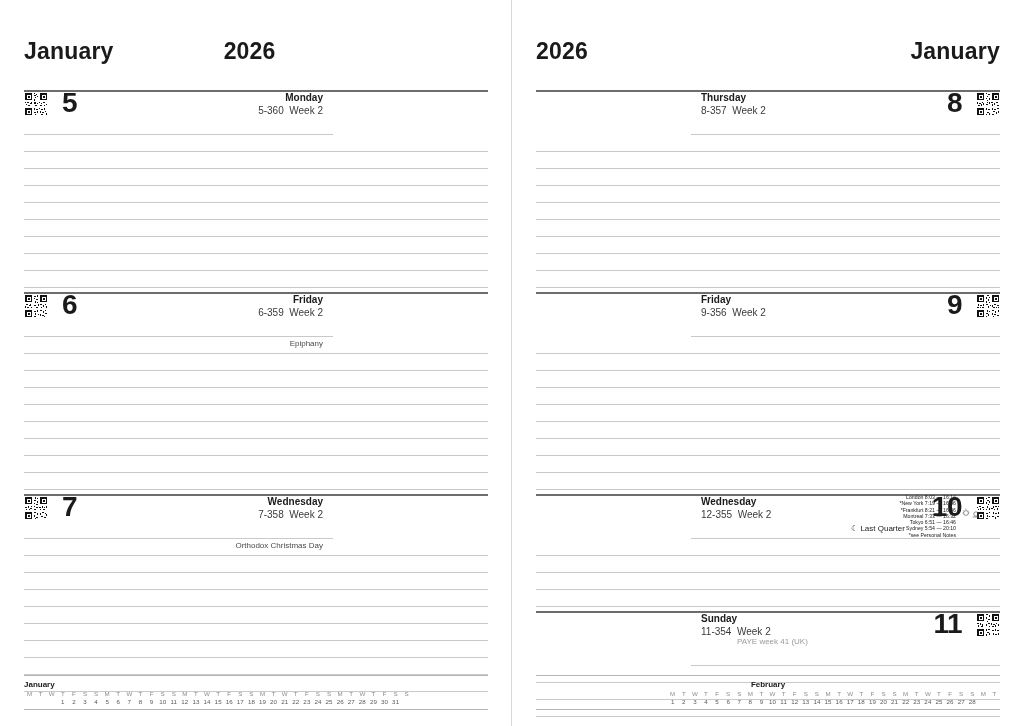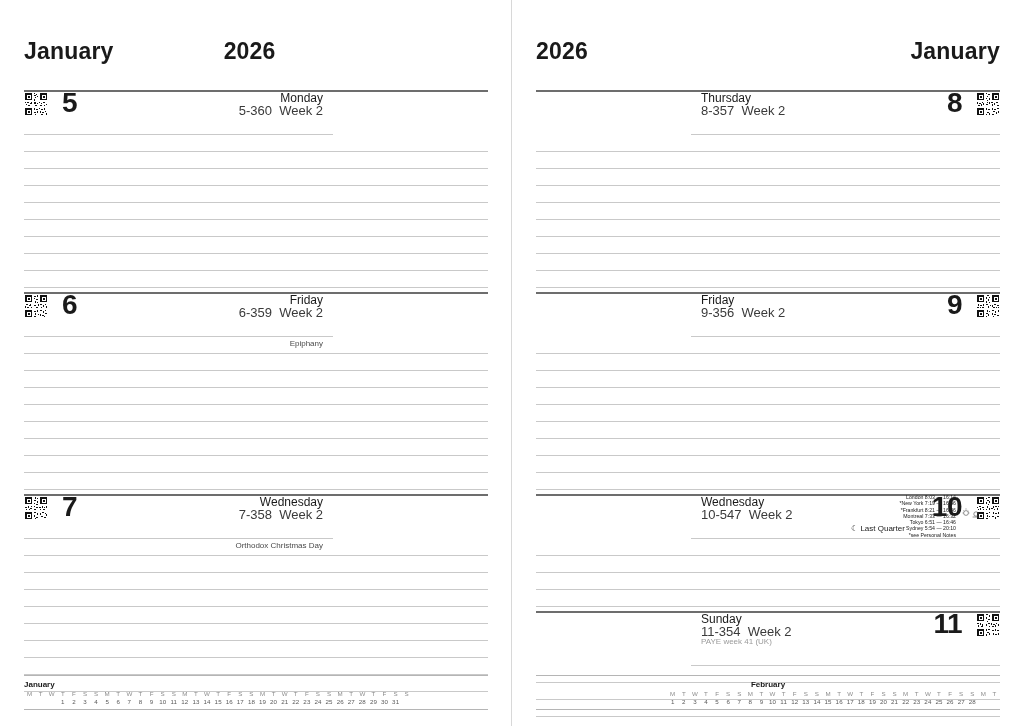--- a/index.html
+++ b/index.html
@@ -88,28 +88,28 @@
     top: 0px;
     width: 24px;
     height: 24px;
   }
   .page.left .qr  { left: 0px; }
   .page.right .qr { right: 0px; }
 
   .dayname {
     position: absolute;
     top: -2px;
-    font-size: 12px;
-    font-weight: normal;
+    font-size: 10px;
+    font-weight: bold;
     line-height: 16px;
   }
   .daymeta {
     position: absolute;
     top: 14px;
-    font-size: 13px;
+    font-size: 10px;
     color: #3a3a3a;
     line-height: 10px;
     white-space: nowrap;
   }
   .page.left .dayname  { right: 165px; }
   .page.left .daymeta  { right: 165px; }
   .page.right .dayname { left: 165px; }
   .page.right .daymeta { left: 165px; }
 
   
@@ -122,20 +122,21 @@
   }
   .line.short-left  { margin-right: 155px; }
   .line.short-right { margin-left: 155px; }
 
   .note {
     position: absolute;
     font-size: 8px;
     color: #4a4a4a;
     line-height: 10px;
     white-space: nowrap;
+    margin-left: 36px;
   }
   .note.holiday-left {
     right: 165px;
     text-align: right;
   }
   .note.grey {
     color: #9a9a9a;
   }
 
   
@@ -718,21 +719,21 @@
                 <rect x="22" y="16" width="1" height="2"></rect>
               <rect x="16" y="20" width="2" height="1"></rect>
                 <rect x="19" y="21" width="1" height="2"></rect>
                 <rect x="21" y="20" width="2" height="1"></rect>
             </g>
           </svg>
         </div>
         <div class="daynum">10</div>
         <div class="dayname">Wednesday</div>
         <div class="daymeta">
-          <span>10-547</span>&nbsp;&nbsp;<span>Week 2</span>
+          <span>12-355</span>&nbsp;&nbsp;<span>Week 2</span>
         </div>
         <div class="astro">
           <div>London 8:03 — 16:14</div>
           <div>*New York 7:19 — 16:46</div>
           <div>*Frankfurt 8:21 — 16:46</div>
           <div>Montreal 7:33 — 16:32</div>
           <div>Tokyo 6:51 — 16:46</div>
           <div>Sydney 5:54 — 20:10</div>
           <div>*see Personal Notes</div>
         </div>

